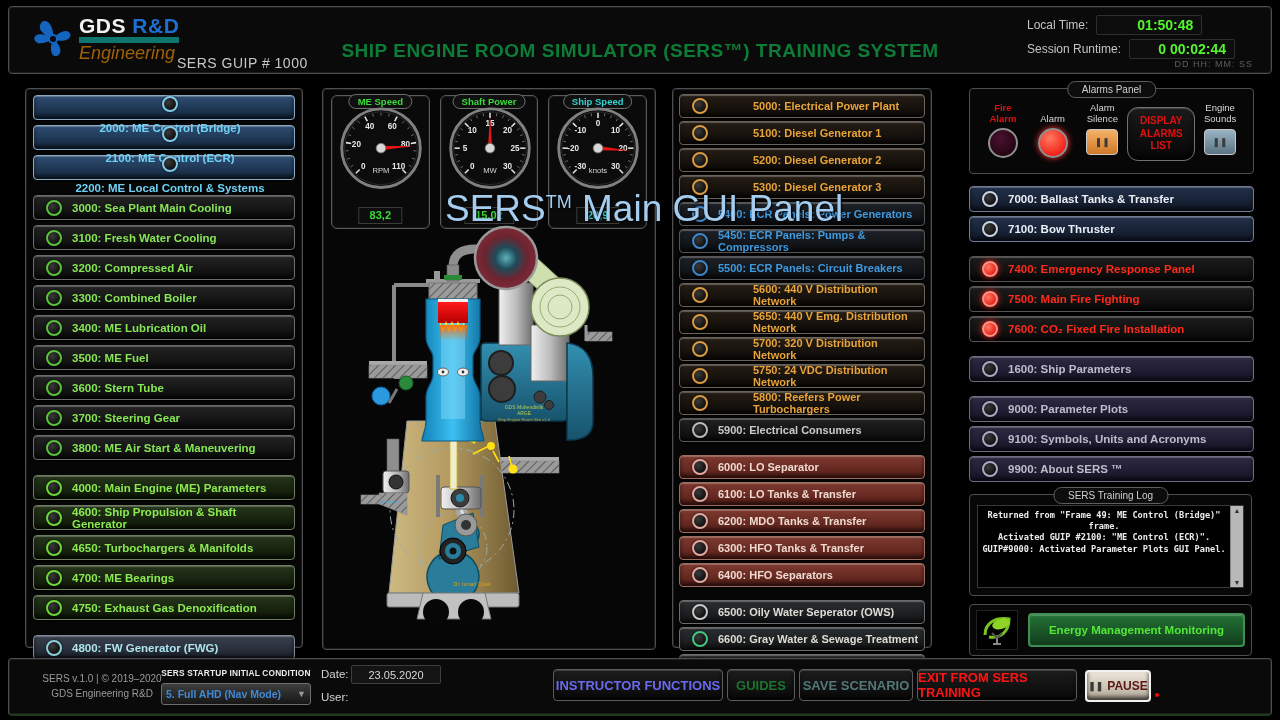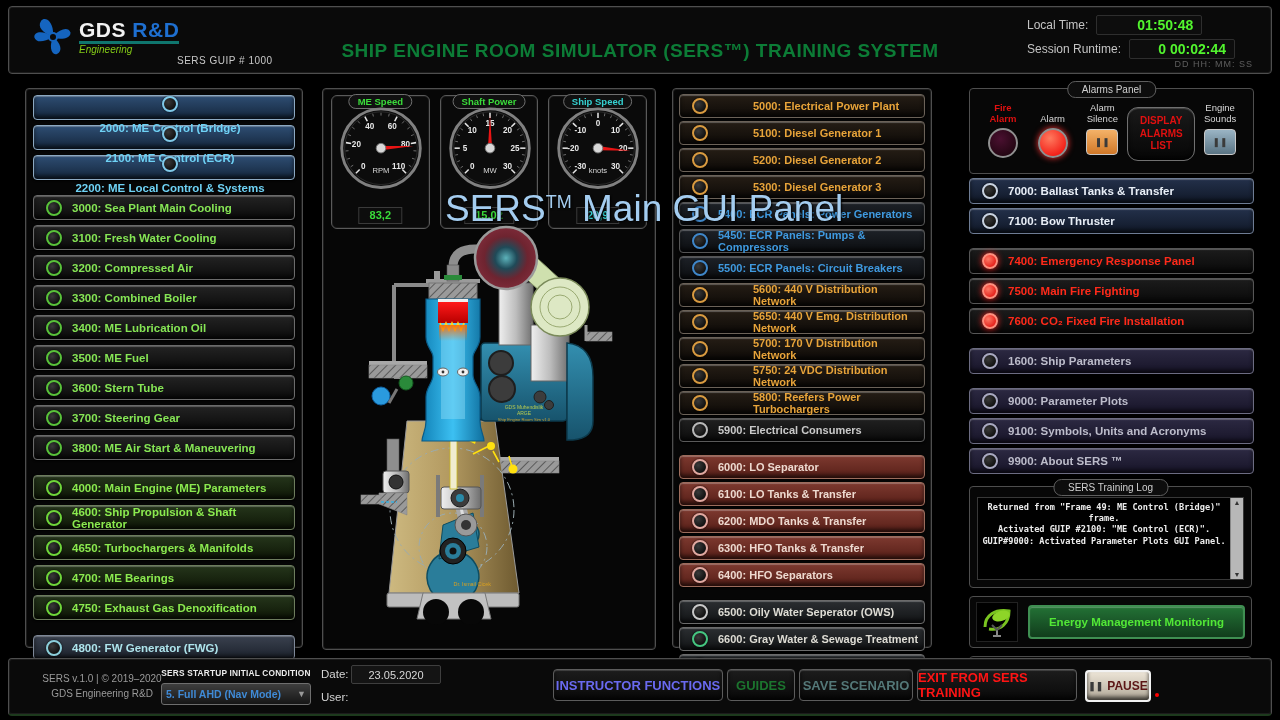--- a/index.html
+++ b/index.html
@@ -7,22 +7,22 @@
          font-family:"Liberation Sans",sans-serif;color:#ccc;}
   .frame{position:absolute;background:#060606;border:1px solid #4e4e4e;border-radius:4px;
          box-shadow:inset 0 0 0 1px #1c1c1c,0 0 2px #000;}
   
   #header{left:8px;top:6px;width:1262px;height:66px;background:#0a0a0a;}
   #logo{position:absolute;left:24px;top:8px;display:flex;align-items:center;}
   #logo-text{margin-left:6px;line-height:1;}
   .logo-l1{font-size:21px;font-weight:bold;letter-spacing:.5px;}
   .logo-gds{color:#f2f2f2;}
   .logo-rd{color:#1e6fd0;}
-  .logo-l2{font-size:10px;font-style:italic;color:#84cc16;border-top:3px solid #0f766e;padding-top:1px;margin-top:1px;}
-  #guip{position:absolute;left:168px;top:48px;font-size:10px;color:#c8c8c8;letter-spacing:.5px;}
+  .logo-l2{font-size:18px;font-style:italic;color:#a16207;border-top:6px solid #0f766e;padding-top:1px;margin-top:1px;}
+  #guip{position:absolute;left:168px;top:48px;font-size:14px;color:#c8c8c8;letter-spacing:.5px;}
   #title{position:absolute;left:0;right:0;top:33px;text-align:center;font-size:19px;font-weight:bold;
          color:#0c7c36;letter-spacing:.5px;}
   #times{position:absolute;right:14px;top:8px;width:230px;font-size:12px;}
   .trow{display:flex;justify-content:flex-start;align-items:center;margin-bottom:4px;}
   .tlabel{color:#c4c4c4;margin-right:8px;}
   .tval{background:#0d0d0d;border:1px solid #2e2e2e;border-radius:2px;color:#52f52e;
         font-weight:bold;font-size:14px;padding:1px 8px;min-width:88px;text-align:right;}
   #dd{position:absolute;right:18px;top:52px;font-size:9px;color:#5e5e5e;letter-spacing:1px;}
   
   .lbtn{display:flex;align-items:center;border-radius:4px;border:1px solid #707070;
@@ -61,21 +61,21 @@
         border-radius:8px;font-size:9.5px;font-weight:bold;padding:0 8px;height:13px;line-height:13px;white-space:nowrap;}
   .dial{position:absolute;left:3px;top:10px;width:92px;height:92px;}
   .dial text.tick{font-size:8.5px;fill:#e8e8e8;font-weight:bold;font-family:"Liberation Sans",sans-serif;}
   .dial text.unit{font-size:8px;fill:#d8d8d8;font-family:"Liberation Sans",sans-serif;}
   .gval{position:absolute;bottom:4px;left:50%;transform:translateX(-50%);background:#0d0d0d;border:1px solid #3a3a3a;
         font-size:11px;font-weight:bold;padding:0 10px;height:15px;line-height:15px;}
   #overlay-title{position:absolute;left:445px;top:188px;z-index:50;font-size:37px;color:#a4cdf0;
                  white-space:nowrap;text-shadow:1px 1px 2px #000;}
   #overlay-title sup{font-size:18px;}
   
-  #alarms{position:relative;width:283px;height:84px;margin:0 4px 4px;background:#070707;border:1px solid #4e4e4e;border-radius:4px;}
+  #alarms{position:relative;width:283px;height:84px;margin:0 4px 12px;background:#070707;border:1px solid #4e4e4e;border-radius:4px;}
   .ptab{position:absolute;top:-8px;left:50%;transform:translateX(-50%);background:#0d0d0d;border:1px solid #5e5e5e;
         border-radius:8px;font-size:10px;color:#d0d0d0;padding:0 14px;height:15px;line-height:15px;white-space:nowrap;z-index:3;}
   #alarm-grid{display:flex;justify-content:space-between;align-items:flex-start;padding:12px 8px 0;}
   .acol{display:flex;flex-direction:column;align-items:center;width:52px;font-size:9.5px;line-height:1.15;text-align:center;color:#d8d8d8;}
   .acol .cap{height:24px;display:flex;align-items:flex-end;justify-content:center;}
   .lamp{width:26px;height:26px;border-radius:50%;border:2px solid #909090;margin-top:3px;}
   .lamp.fire{background:radial-gradient(circle at 40% 35%,#4a1030,#160208);}
   .lamp.on{background:radial-gradient(circle at 38% 32%,#ff7a5e,#ee0000);box-shadow:0 0 6px #f33;}
   .sqbtn{width:30px;height:24px;border-radius:4px;margin-top:4px;border:1px solid #c8c8c8;
          font-size:9px;color:#fff;display:flex;align-items:center;justify-content:center;cursor:pointer;}
@@ -544,21 +544,21 @@
       <div class="lbtn s-org">
         <span class="radio"></span>
         <span>5600: 440 V Distribution Network</span>
       </div>
       <div class="lbtn s-org">
         <span class="radio"></span>
         <span>5650: 440 V Emg. Distribution Network</span>
       </div>
       <div class="lbtn s-org">
         <span class="radio"></span>
-        <span>5700: 170 V Distribution Network</span>
+        <span>5700: 320 V Distribution Network</span>
       </div>
       <div class="lbtn s-org">
         <span class="radio"></span>
         <span>5750: 24 VDC Distribution Network</span>
       </div>
       <div class="lbtn s-org">
         <span class="radio"></span>
         <span>5800: Reefers Power Turbochargers</span>
       </div>
       <div class="lbtn s-wht">

